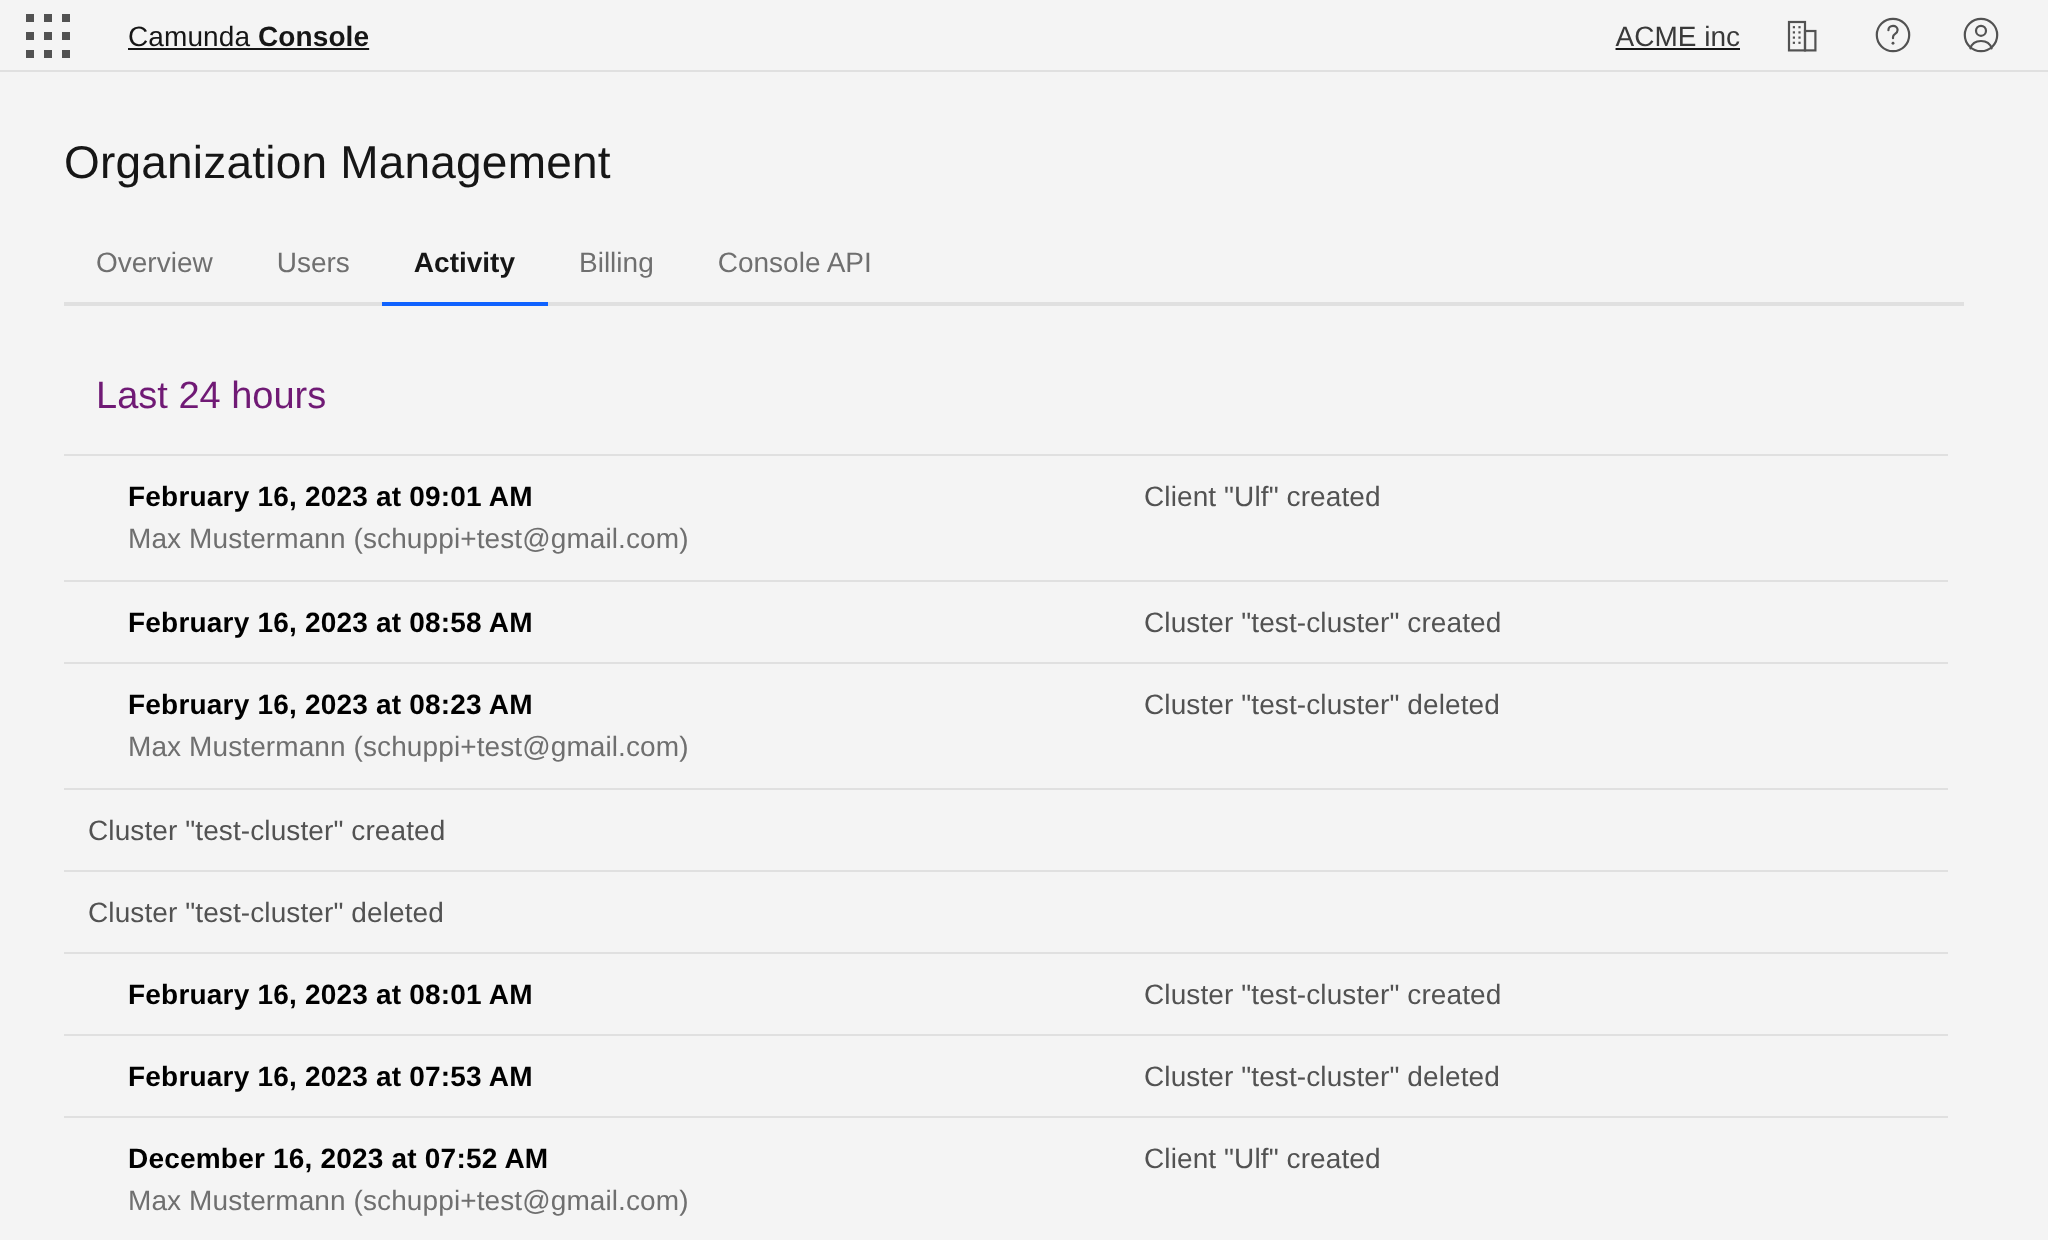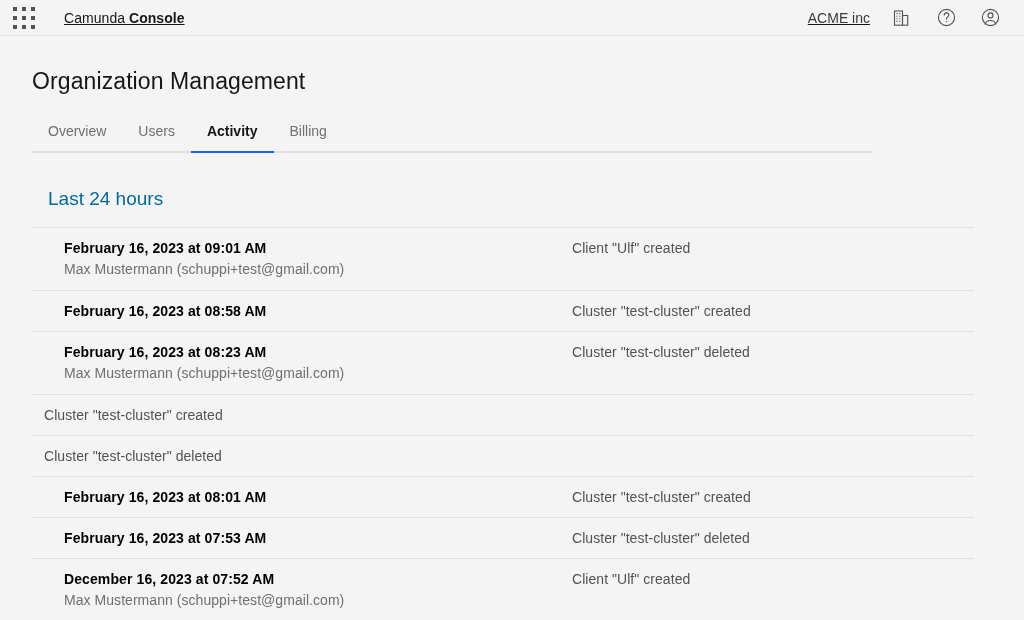--- a/index.html
+++ b/index.html
@@ -128,21 +128,21 @@
 
   
   .section {
     margin-top: 33px;
     width: 942px;
   }
 
   .section-title {
     font-size: 19px;
     font-weight: 400;
-    color: #0369a1;
+    color: #701a75;
     line-height: 26px;
     margin-bottom: 15px;
     padding-left: 16px;
   }
 
   .activity-list {
     border-top: 1px solid #e0e0e0;
   }
 
   .activity-row {
@@ -251,20 +251,21 @@
 
 <main class="page">
 
   <h1 class="page-title">Organization Management</h1>
 
   <nav class="tabs">
     <div class="tab">Overview</div>
     <div class="tab">Users</div>
     <div class="tab active">Activity</div>
     <div class="tab">Billing</div>
+    <div class="tab">Console API</div>
     <div class="tabs-tail"></div>
   </nav>
 
   <section class="section">
 
     <h2 class="section-title">Last 24 hours</h2>
 
     <div class="activity-list">
 
       <div class="activity-row">

